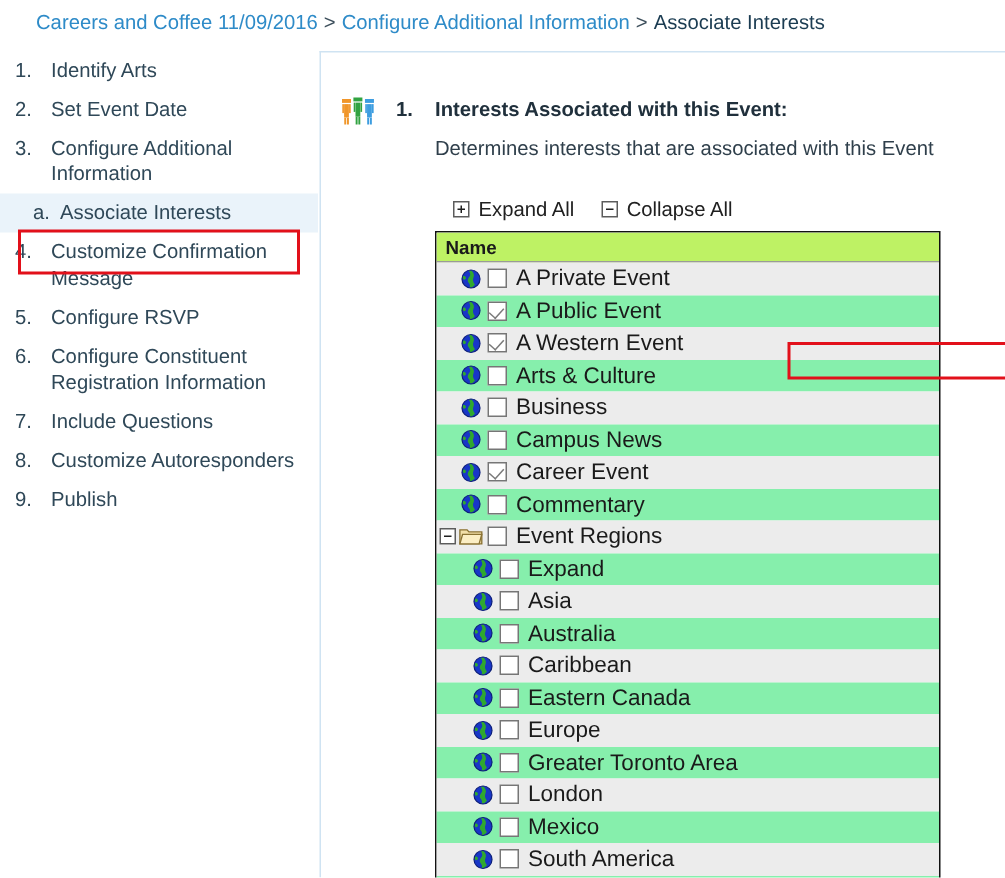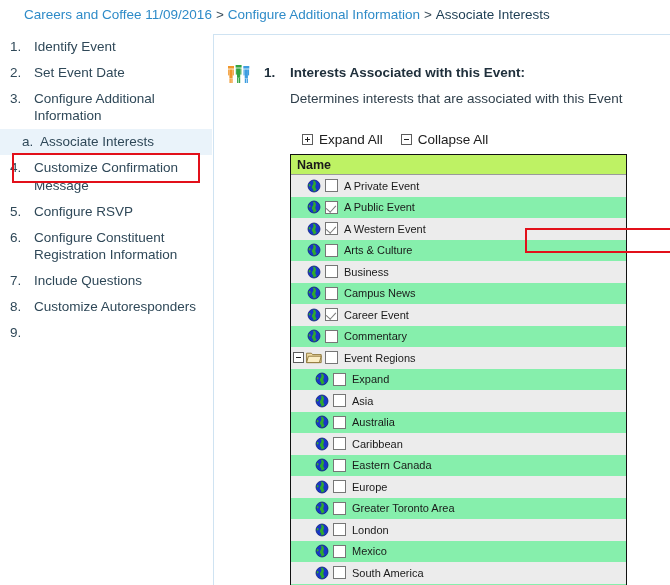--- a/index.html
+++ b/index.html
@@ -164,21 +164,21 @@
     padding-left: 6px;
     box-sizing: border-box;
     font-size: 12.5px;
     font-weight: bold;
     color: #1a1a1a;
   }
   .tree-row {
     height: 21.5px;
     display: flex;
     align-items: center;
-    font-size: 11px;
+    font-size: 15px;
     color: #1a1a1a;
     box-sizing: border-box;
     position: relative;
   }
   .tree-row.odd { background: #ececec; }
   .tree-row.even { background: #86efac; }
 
   .twisty {
     width: 14px; flex: 0 0 14px;
     display: flex; align-items: center; justify-content: center;
@@ -233,21 +233,21 @@
       <span class="crumb-sep">&gt;</span>
       <span class="crumb-link">Configure Additional Information</span>
       <span class="crumb-sep">&gt;</span>
       <span class="crumb-current">Associate Interests</span>
     </div>
 
   <div id="sidebar">
     <div id="nav-list">
         <div class="nav-item">
           <span class="nav-num">1.</span>
-          <span class="nav-label">Identify Event</span>
+          <span class="nav-label">Identify Arts</span>
         </div>
         <div class="nav-item">
           <span class="nav-num">2.</span>
           <span class="nav-label">Set Event Date</span>
         </div>
         <div class="nav-item">
           <span class="nav-num">3.</span>
           <span class="nav-label">Configure Additional Information</span>
         </div>
         <div class="nav-item sub">
@@ -269,20 +269,21 @@
         <div class="nav-item">
           <span class="nav-num">7.</span>
           <span class="nav-label">Include Questions</span>
         </div>
         <div class="nav-item">
           <span class="nav-num">8.</span>
           <span class="nav-label">Customize Autoresponders</span>
         </div>
         <div class="nav-item">
           <span class="nav-num">9.</span>
+          <span class="nav-label">Publish</span>
         </div>
       </div>
   </div>
   <div id="nav-highlight"></div>
 
   <div id="panel">
     <div id="panel-inner">
 
       <span id="people-icon">
         <svg width="28" height="22" viewBox="0 0 28 22">

